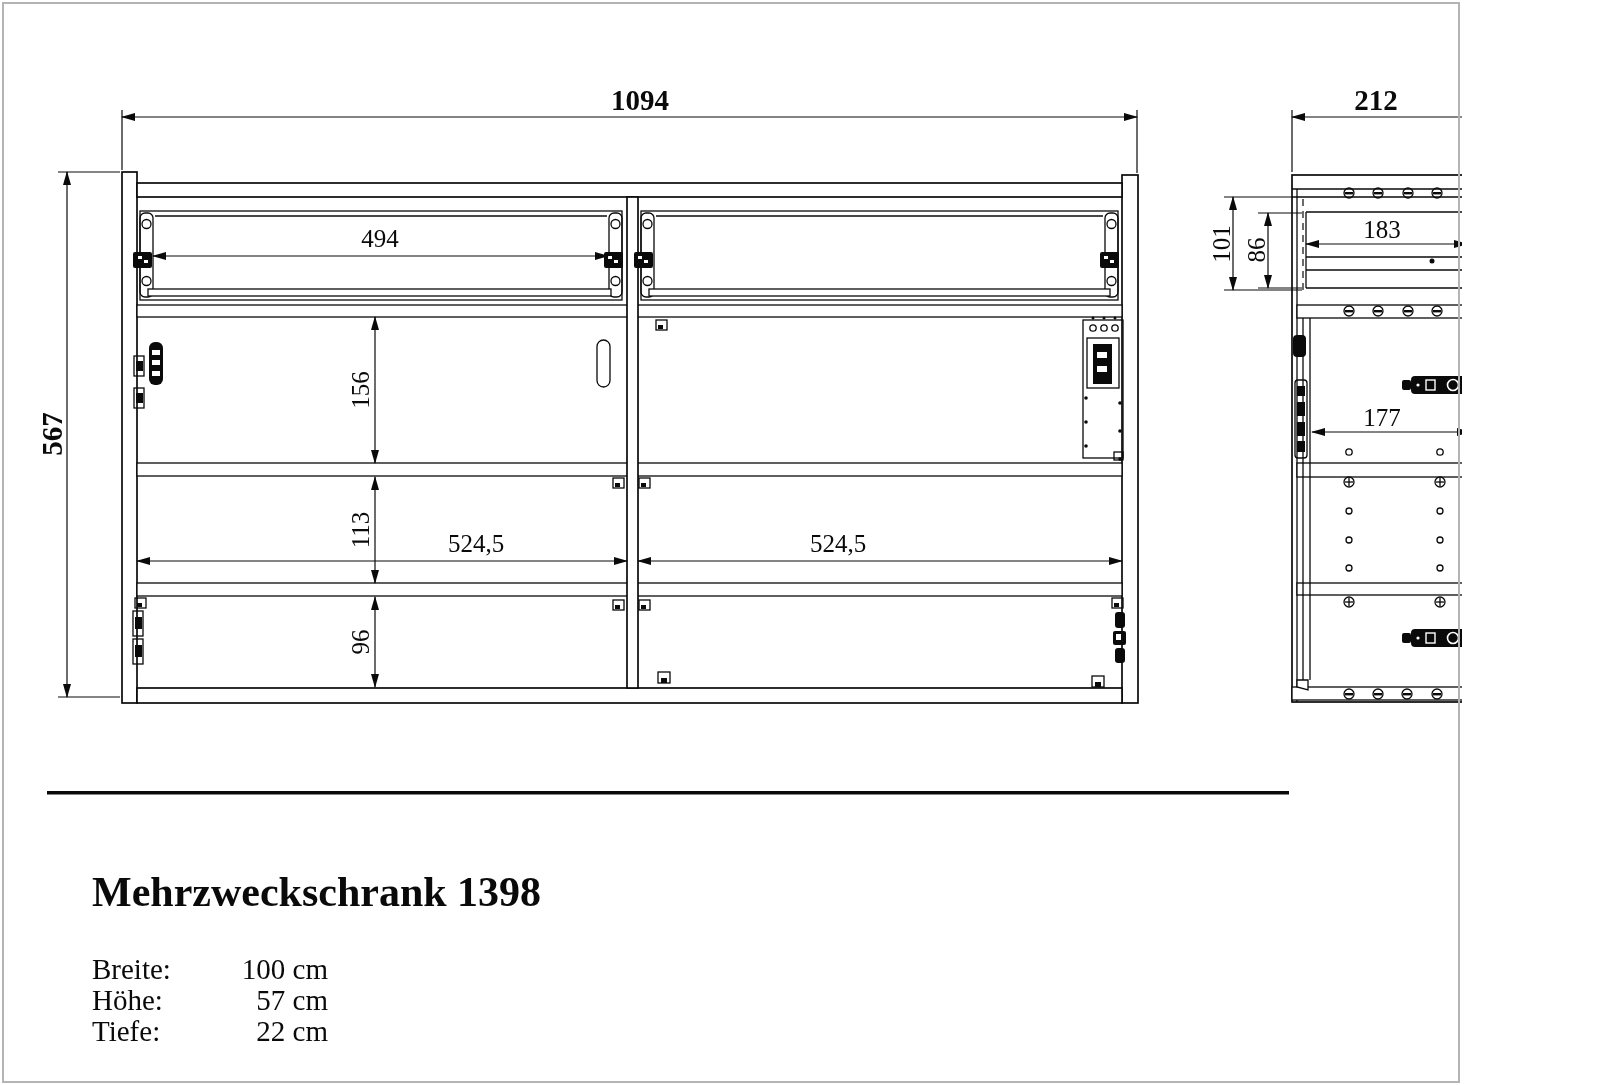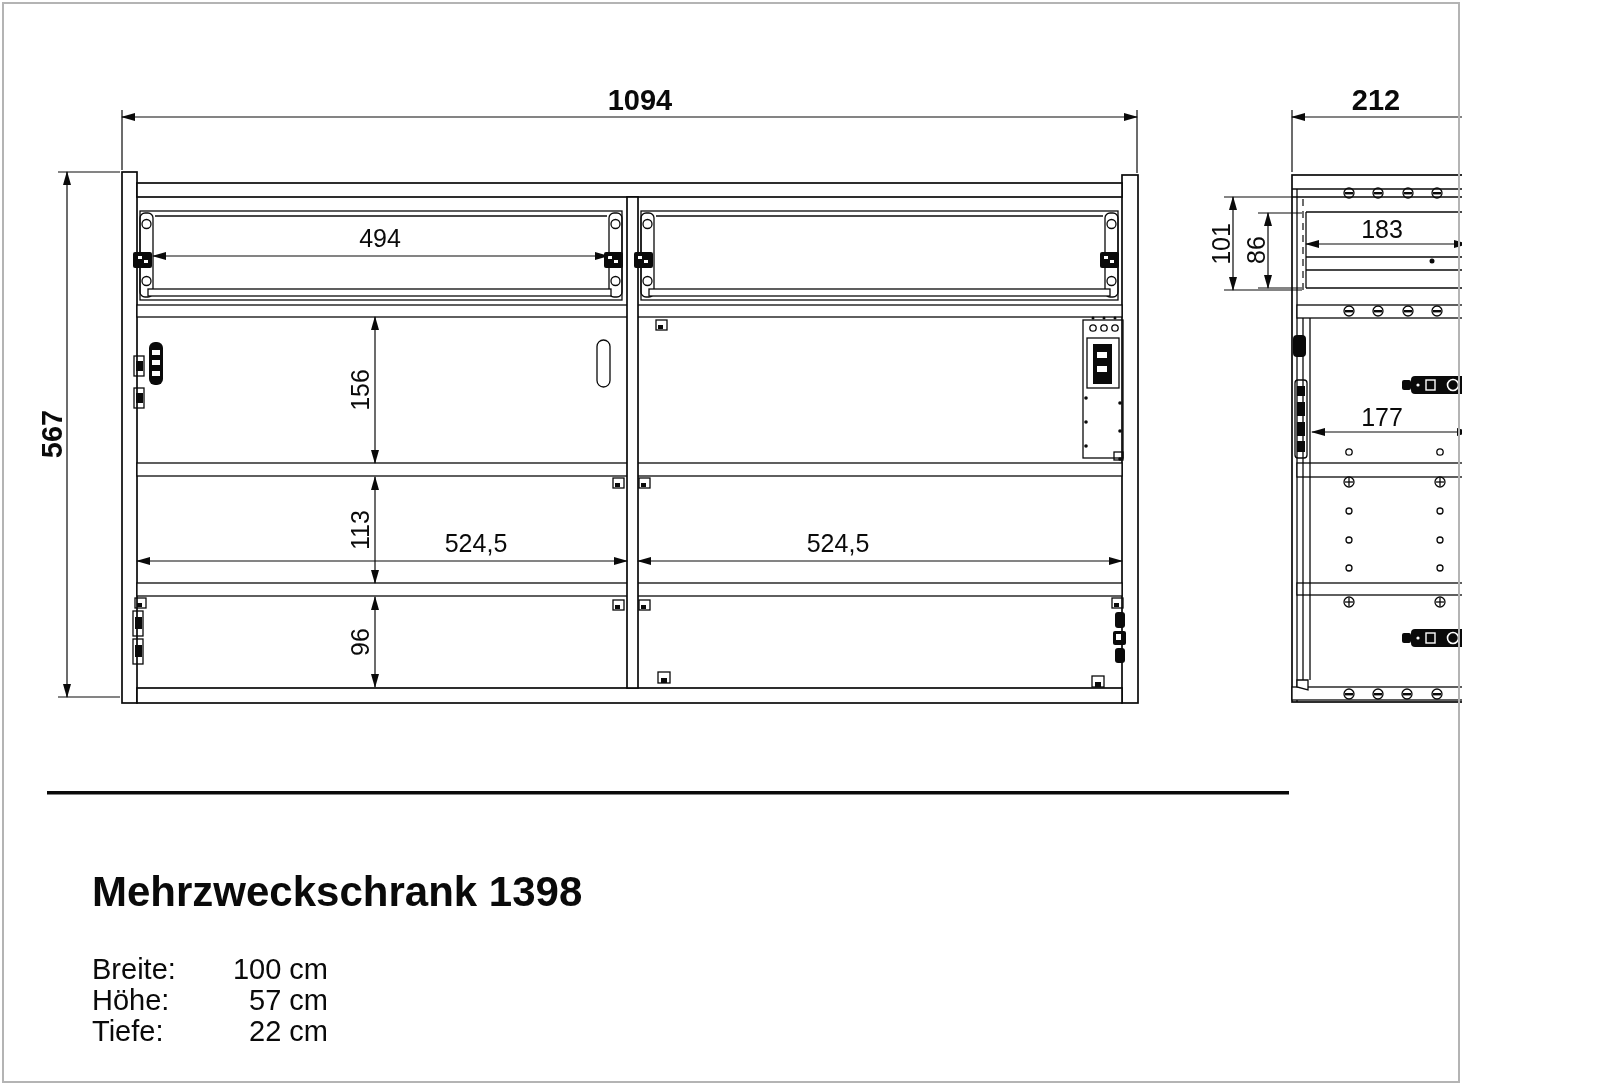--- a/index.html
+++ b/index.html
@@ -1,17 +1,17 @@
 <!DOCTYPE html>
 <html><head>
 <meta charset="utf-8">
 <style>
   html,body{margin:0;padding:0;background:#fff;}
   #page{position:relative;width:1462px;height:1085px;background:#fff;overflow:hidden;
-        font-family:Liberation Sans, sans-serif;}
+        font-family:Liberation Serif, serif;}
   #frame{position:absolute;inset:2px;border:2px solid #b4b4b4;pointer-events:none;}
   svg{position:absolute;left:0;top:0;}
   .s  {stroke:#0a0a0a;stroke-width:1.3;fill:none;}
   .sw {stroke:#0a0a0a;stroke-width:1.3;fill:#fff;}
   .s2 {stroke:#0a0a0a;stroke-width:1.7;fill:#fff;}
   .f  {fill:#0a0a0a;stroke:none;}
   .dim{stroke:#0a0a0a;stroke-width:1.2;fill:none;}
   .dsh{stroke:#0a0a0a;stroke-width:1.2;fill:none;stroke-dasharray:7 5;}
   .t  {font-size:25px;fill:#0a0a0a;text-anchor:middle;}
   .tb {font-size:29px;font-weight:bold;fill:#0a0a0a;text-anchor:middle;}

